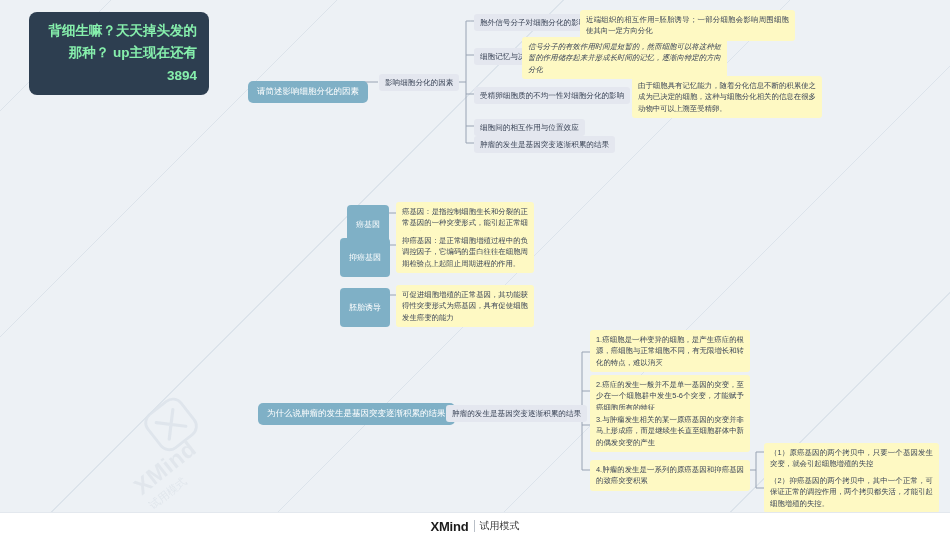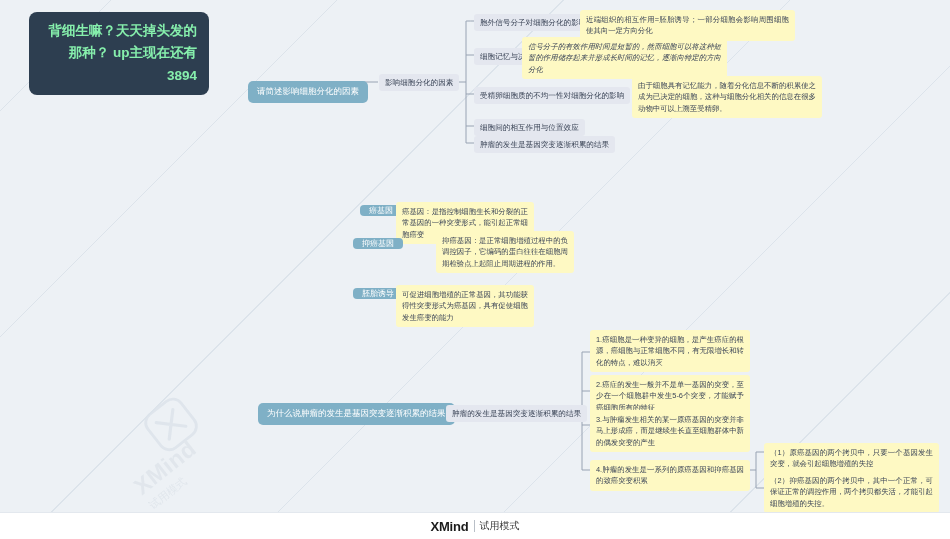--- a/index.html
+++ b/index.html
@@ -54,23 +54,22 @@
     border-radius:5px;
     font-size:8.5px; line-height:1.4;
     padding:5px 9px; text-align:center;
     white-space:nowrap;
   }
 
   .topic-sub {
     background:#7fb0c6; color:#ffffff;
     border-radius:4px;
     font-size:8px; line-height:1.4;
-    padding:0 9px; text-align:center;
+    padding:14px 9px; text-align:center;
     white-space:nowrap;
-    margin-left:13px;
   }
 
   .topic-plain {
     background:#e4e7ef; color:#3b4557;
     border-radius:3px;
     font-size:7.6px; line-height:1.45;
     padding:3px 6px;
     white-space:nowrap;
   }
 
@@ -164,21 +163,21 @@
 <div class="node note" style="left:604px; top:76px; width:190px;margin-left:28px;">由于细胞具有记忆能力，随着分化信息不断的积累使之成为已决定的细胞，这种与细胞分化相关的信息在很多动物中可以上溯至受精卵。</div>
 
 <div class="node topic-plain" style="left:474px; top:119px;">细胞间的相互作用与位置效应</div>
 
 <div class="node topic-plain" style="left:474px; top:136px;">肿瘤的发生是基因突变逐渐积累的结果</div>
 
 <div class="node topic-sub" style="left:347px; top:205px;">癌基因</div>
 <div class="node note" style="left:396px; top:202px; width:138px;">癌基因：是指控制细胞生长和分裂的正常基因的一种突变形式，能引起正常细胞癌变</div>
 
 <div class="node topic-sub" style="left:340px; top:238px;">抑癌基因</div>
-<div class="node note" style="left:396px; top:231px; width:138px;margin-left:40px;">抑癌基因：是正常细胞增殖过程中的负调控因子，它编码的蛋白往往在细胞周期检验点上起阻止周期进程的作用。</div>
+<div class="node note" style="left:396px; top:231px; width:138px;">抑癌基因：是正常细胞增殖过程中的负调控因子，它编码的蛋白往往在细胞周期检验点上起阻止周期进程的作用。</div>
 
 <div class="node topic-sub" style="left:340px; top:288px;">胚胎诱导</div>
 <div class="node note" style="left:396px; top:285px; width:138px;">可促进细胞增殖的正常基因，其功能获得性突变形式为癌基因，具有促使细胞发生癌变的能力</div>
 
 <div class="node topic-main" style="left:258px; top:403px;">为什么说肿瘤的发生是基因突变逐渐积累的结果</div>
 
 <div class="node topic-plain" style="left:446px; top:405px;">肿瘤的发生是基因突变逐渐积累的结果</div>
 
 <div class="node note" style="left:590px; top:330px; width:160px;">1.癌细胞是一种变异的细胞，是产生癌症的根源，癌细胞与正常细胞不同，有无限增长和转化的特点，难以消灭</div>
 

